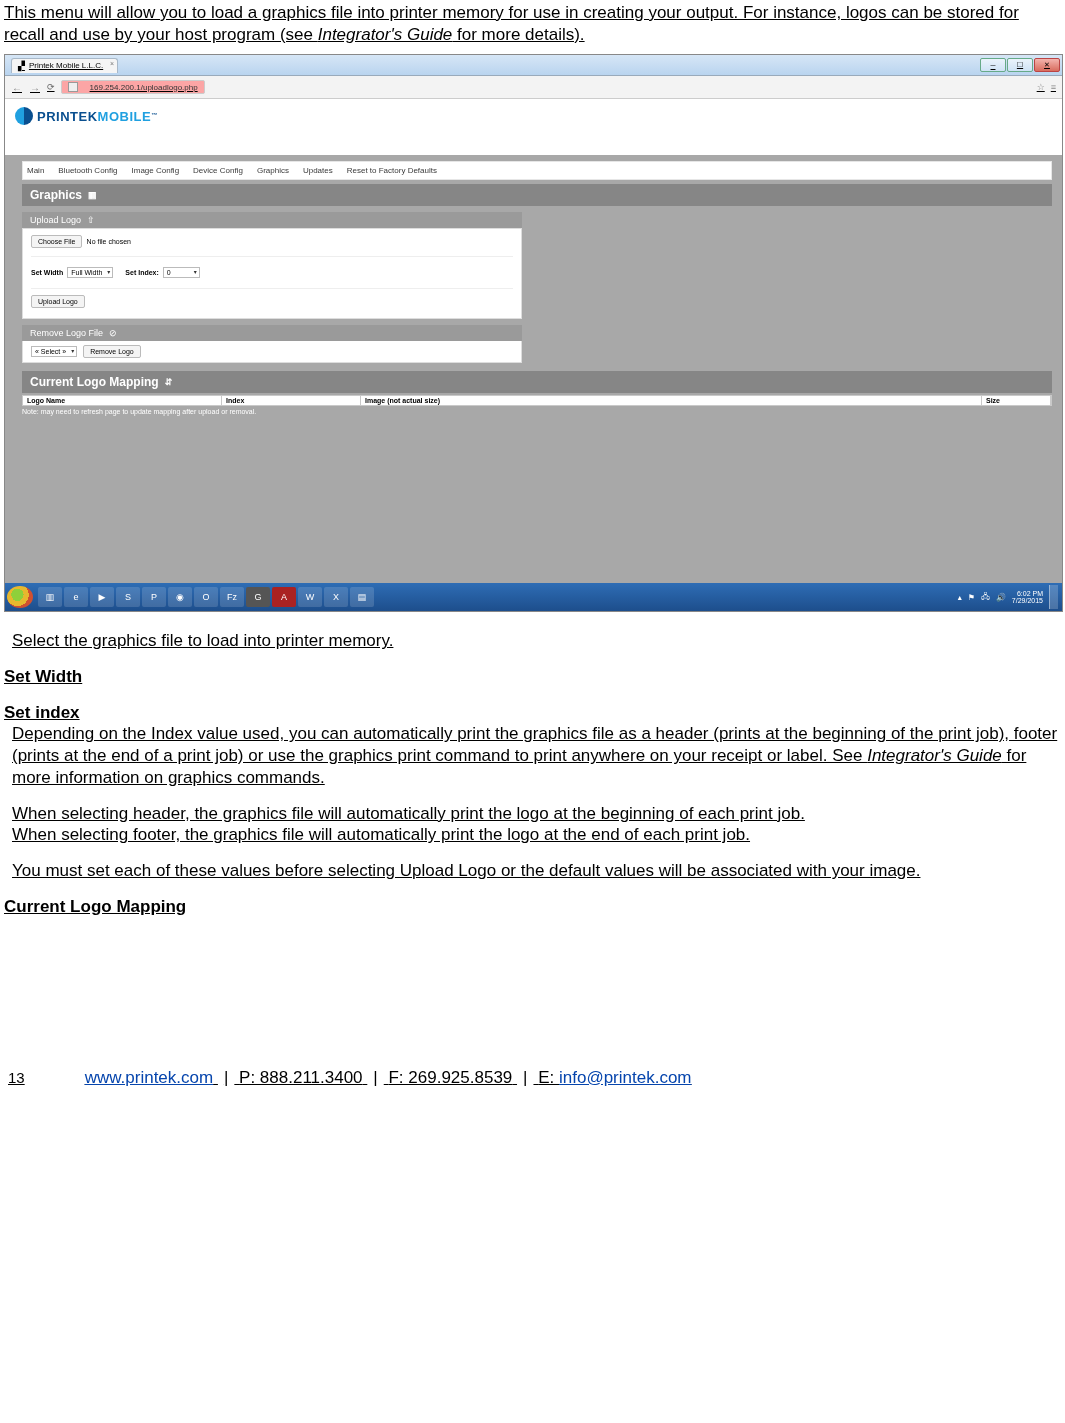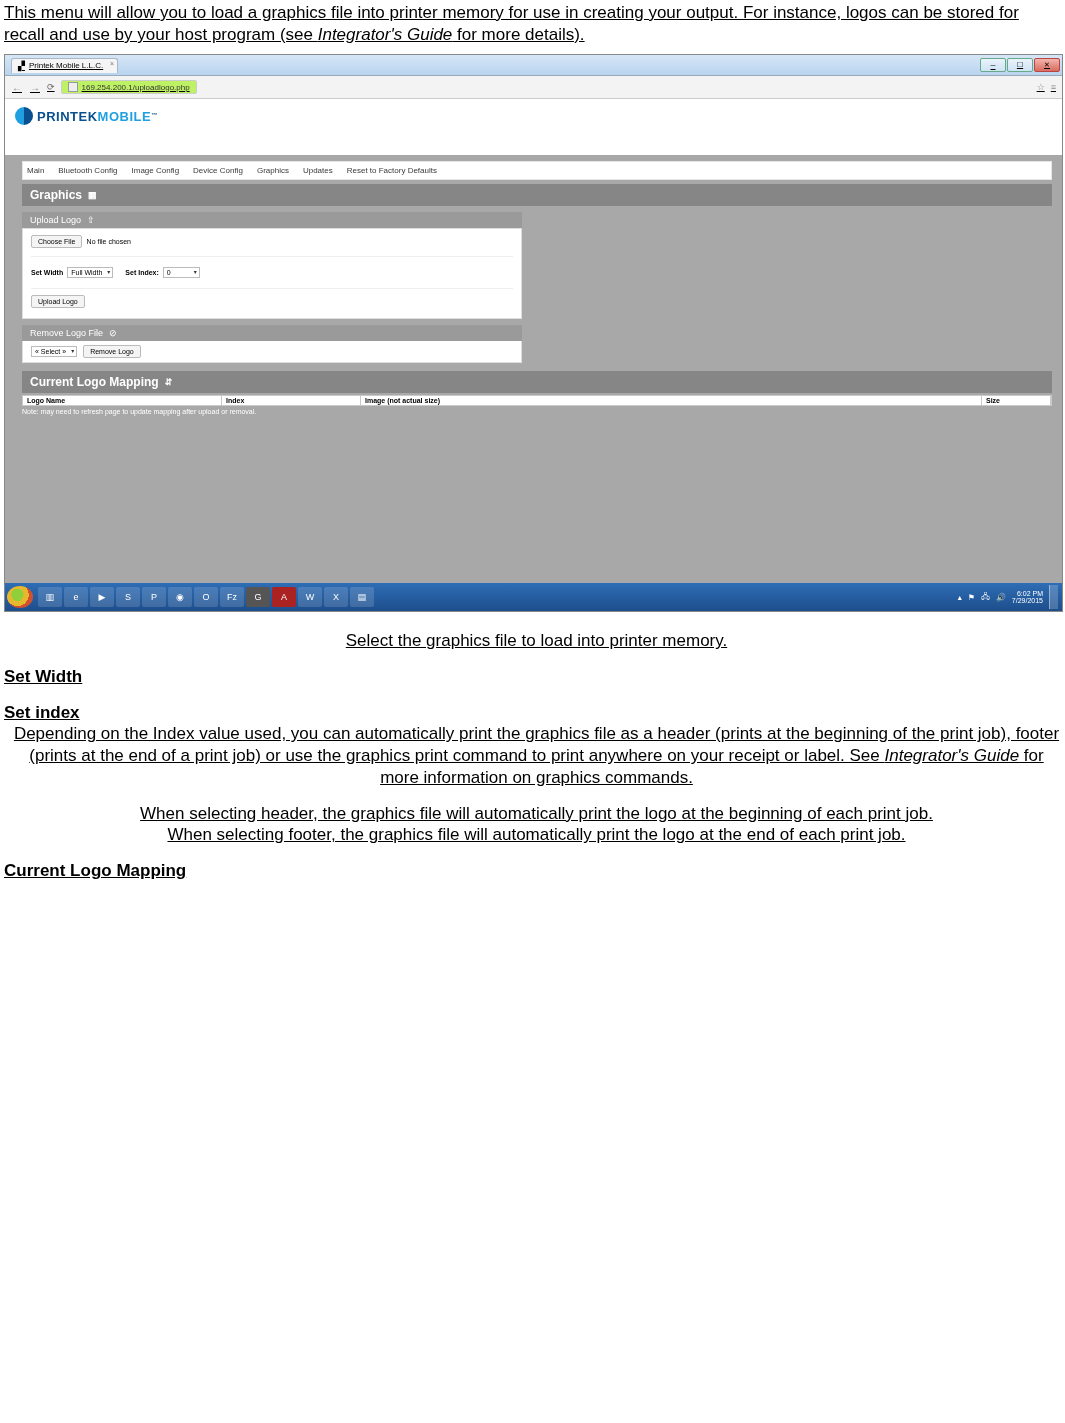--- a/index.html
+++ b/index.html
@@ -53,21 +53,21 @@
     position: relative;
   }
   .tab-chrome .close { position:absolute; right:3px; top:1px; font-size:7px; color:#777; }
   .win-btns { margin-left: auto; display:flex; gap:1px; padding-right:2px;}
   .win-btn { width:24px; height:12px; border:1px solid #6a8; background:linear-gradient(#eaf3fb,#cfe3f5); border-radius:2px; display:flex;align-items:center;justify-content:center; font-size:7px;}
   .win-btn.red{ background:linear-gradient(#f3b4ad,#d86c5e); border-color:#b44;}
   
   .addrbar { height:22px; background:#f3f3f3; border-bottom:1px solid #ccc; display:flex; align-items:center; gap:6px; padding:0 6px;}
   .nav-arrow{ color:#888; font-size:10px; width:12px; text-align:center;}
   .reload{ color:#666; font-size:9px;}
-  .url-box{ flex:0 0 auto; background:#bef264; border:1px solid #ccc; border-radius:2px; padding:1px 6px; font-size:8px; color:#333; display:flex; align-items:center; gap:4px;}
+  .url-box{ flex:0 0 auto; background:#fca5a5; border:1px solid #ccc; border-radius:2px; padding:1px 6px; font-size:8px; color:#333; display:flex; align-items:center; gap:12px;}
   .url-box .pageicon{ width:8px;height:8px;border:1px solid #999; background:#eee;}
   .addrbar .right-icons{ margin-left:auto; display:flex; gap:6px; color:#888; font-size:9px;}
   
   .browser-body { position:absolute; top:44px; left:0; right:0; bottom:28px; background:#a8a8a8; }
   .white-panel { background:#fff; margin:0; padding:8px 10px 30px 10px; }
   .logo-row { display:flex; align-items:center; gap:4px; font-weight:bold; font-style:normal;}
   .logo-mark { width:18px; height:18px; border-radius:50%; background:conic-gradient(#0a4f8f 0 50%, #20a0e0 50% 100%); position:relative;}
   .logo-text1{ color:#0a4f8f; font-size:13px; letter-spacing:0.5px;}
   .logo-text2{ color:#20a0e0; font-size:13px; letter-spacing:0.5px;}
   .logo-tm{ font-size:6px; color:#0a4f8f; vertical-align:super;}
@@ -94,21 +94,21 @@
   
   .taskbar { position:absolute; left:0; right:0; bottom:0; height:28px; background:linear-gradient(#2e6db5,#1d4e8c); display:flex; align-items:center; padding:0 2px;}
   .start{ width:26px;height:22px;border-radius:50%;background:radial-gradient(circle at 40% 40%, #8fd03a 0 30%, #e7b82e 30% 55%, #d05030 55% 80%, #2a7bd0 80% 100%); margin-right:4px;}
   .task-icon{ width:24px;height:20px;margin:0 1px;border-radius:2px;background:rgba(255,255,255,0.15);display:flex;align-items:center;justify-content:center;color:#fff;font-size:9px;}
   .tray{ margin-left:auto; display:flex; align-items:center; gap:6px; color:#fff; font-size:7px; padding-right:2px;}
   .tray .clock{ text-align:right; line-height:1;}
   .showdesk{ width:8px;height:24px;background:rgba(255,255,255,0.2);border-left:1px solid rgba(255,255,255,0.4);}
   
   .body-text{ font-size:17px; line-height:1.28;}
   .sec-title{ font-weight:bold; margin-top:14px;}
-  .para{ margin:0 0 14px 8px;text-align:center;}
+  .para{ margin:0 0 14px 8px;}
   .footer{ margin-top:150px; padding:0 4px 10px 4px; font-size:17px; display:flex; align-items:baseline;}
   .footer .pg{ font-size:15px; margin-right:60px;}
   .footer a{ color:#0645ad; text-decoration:underline;}
   .sep{ margin:0 6px;}
   .icon-sm{ font-size:9px;}
   .tray-ico{ font-size:8px;}
 </style>
 </head>
 <body>
 
@@ -246,18 +246,31 @@
     <p class="para">Select the graphics file to load into printer memory.</p>
 
     <div class="sec-title">Set Width</div>
 
     <div class="sec-title">Set index</div>
     <p class="para">
       <span>Depending on the Index value used, you can automatically print the graphics file as a header (prints at the beginning of the print job), footer (prints at the end of a print job) or use the graphics print command to print anywhere on your receipt or label.  See </span><span class="italic">Integrator's Guide</span><span> for more information on graphics commands.</span>
     </p>
     <p class="para" style="white-space:pre-line;">When selecting header, the graphics file will automatically print the logo at the beginning of each print job.
 When selecting footer, the graphics file will automatically print the logo at the end of each print job.</p>
+    <p class="para">You must set each of these values before selecting Upload Logo or the default values will be associated with your image.</p>
 
     <div class="sec-title">Current Logo Mapping</div>
   </div>
 
+  <div class="footer">
+    <span class="pg">13</span>
+    <span>
+      <a href="#">www.printek.com</a>
+      <span class="sep">|</span>
+      <span>P: 888.211.3400</span>
+      <span class="sep">|</span>
+      <span>F: 269.925.8539</span>
+      <span class="sep">|</span>
+      <span>E: </span><a href="#">info@printek.com</a>
+    </span>
+  </div>
 
 </div>
 
 </body></html>

